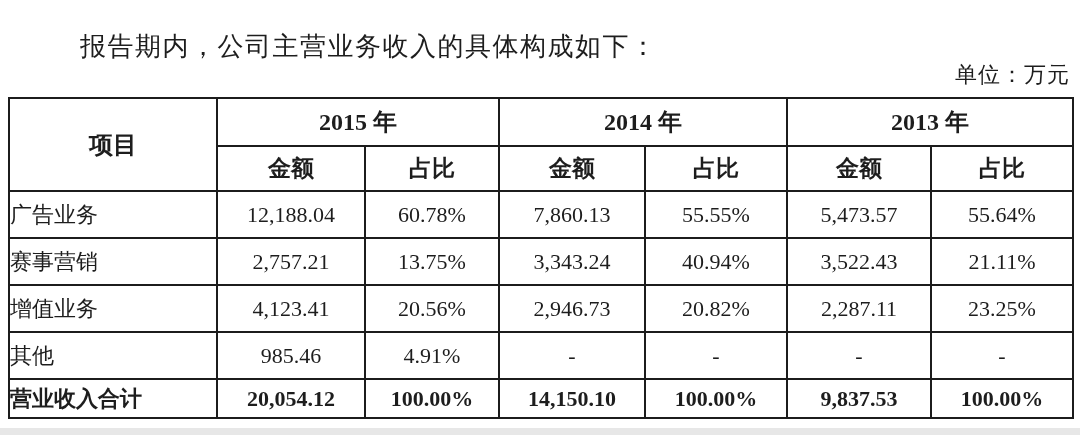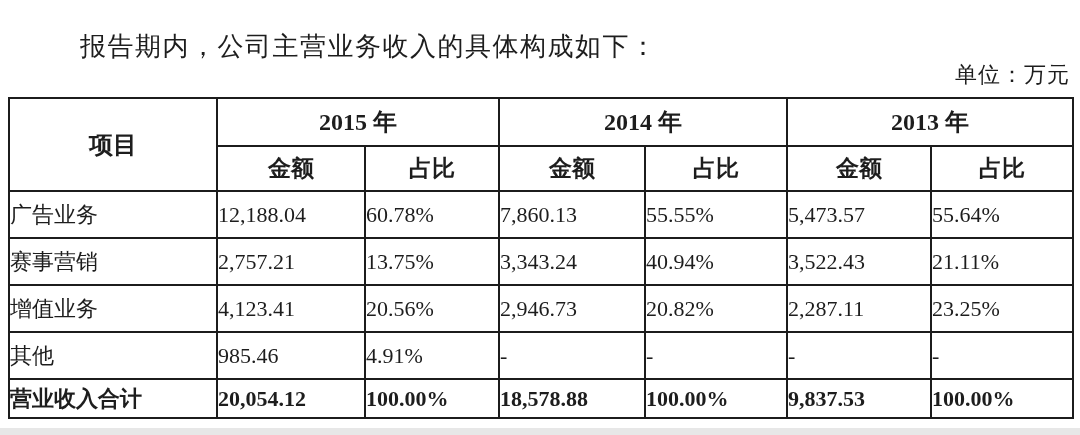--- a/index.html
+++ b/index.html
@@ -53,21 +53,21 @@
     font-weight: bold;
     text-align: center;
   }
   table.revenue-table tbody tr { height: 47px; }
   table.revenue-table tbody tr.total { height: 39px; }
   td.item-cell {
     text-align: left;
     padding-left: 10px;
   }
   td.value-cell {
-    text-align: left;
+    text-align: center;
     padding-right: 14px;
     margin-top: 48px;
   }
   tr.total td { font-weight: bold; }
   .bottom-strip {
     position: absolute;
     left: 0;
     top: 428px;
     width: 1080px;
     height: 7px;
@@ -141,21 +141,21 @@
         <td class="value-cell">4.91%</td>
         <td class="value-cell">-</td>
         <td class="value-cell">-</td>
         <td class="value-cell">-</td>
         <td class="value-cell">-</td>
       </tr>
       <tr class="total">
         <td class="item-cell">营业收入合计</td>
         <td class="value-cell">20,054.12</td>
         <td class="value-cell">100.00%</td>
-        <td class="value-cell">18,578.88</td>
+        <td class="value-cell">14,150.10</td>
         <td class="value-cell">100.00%</td>
         <td class="value-cell">9,837.53</td>
         <td class="value-cell">100.00%</td>
       </tr>
     </tbody>
 </table>
 
 <div class="bottom-strip"></div>
 
 </body></html>

